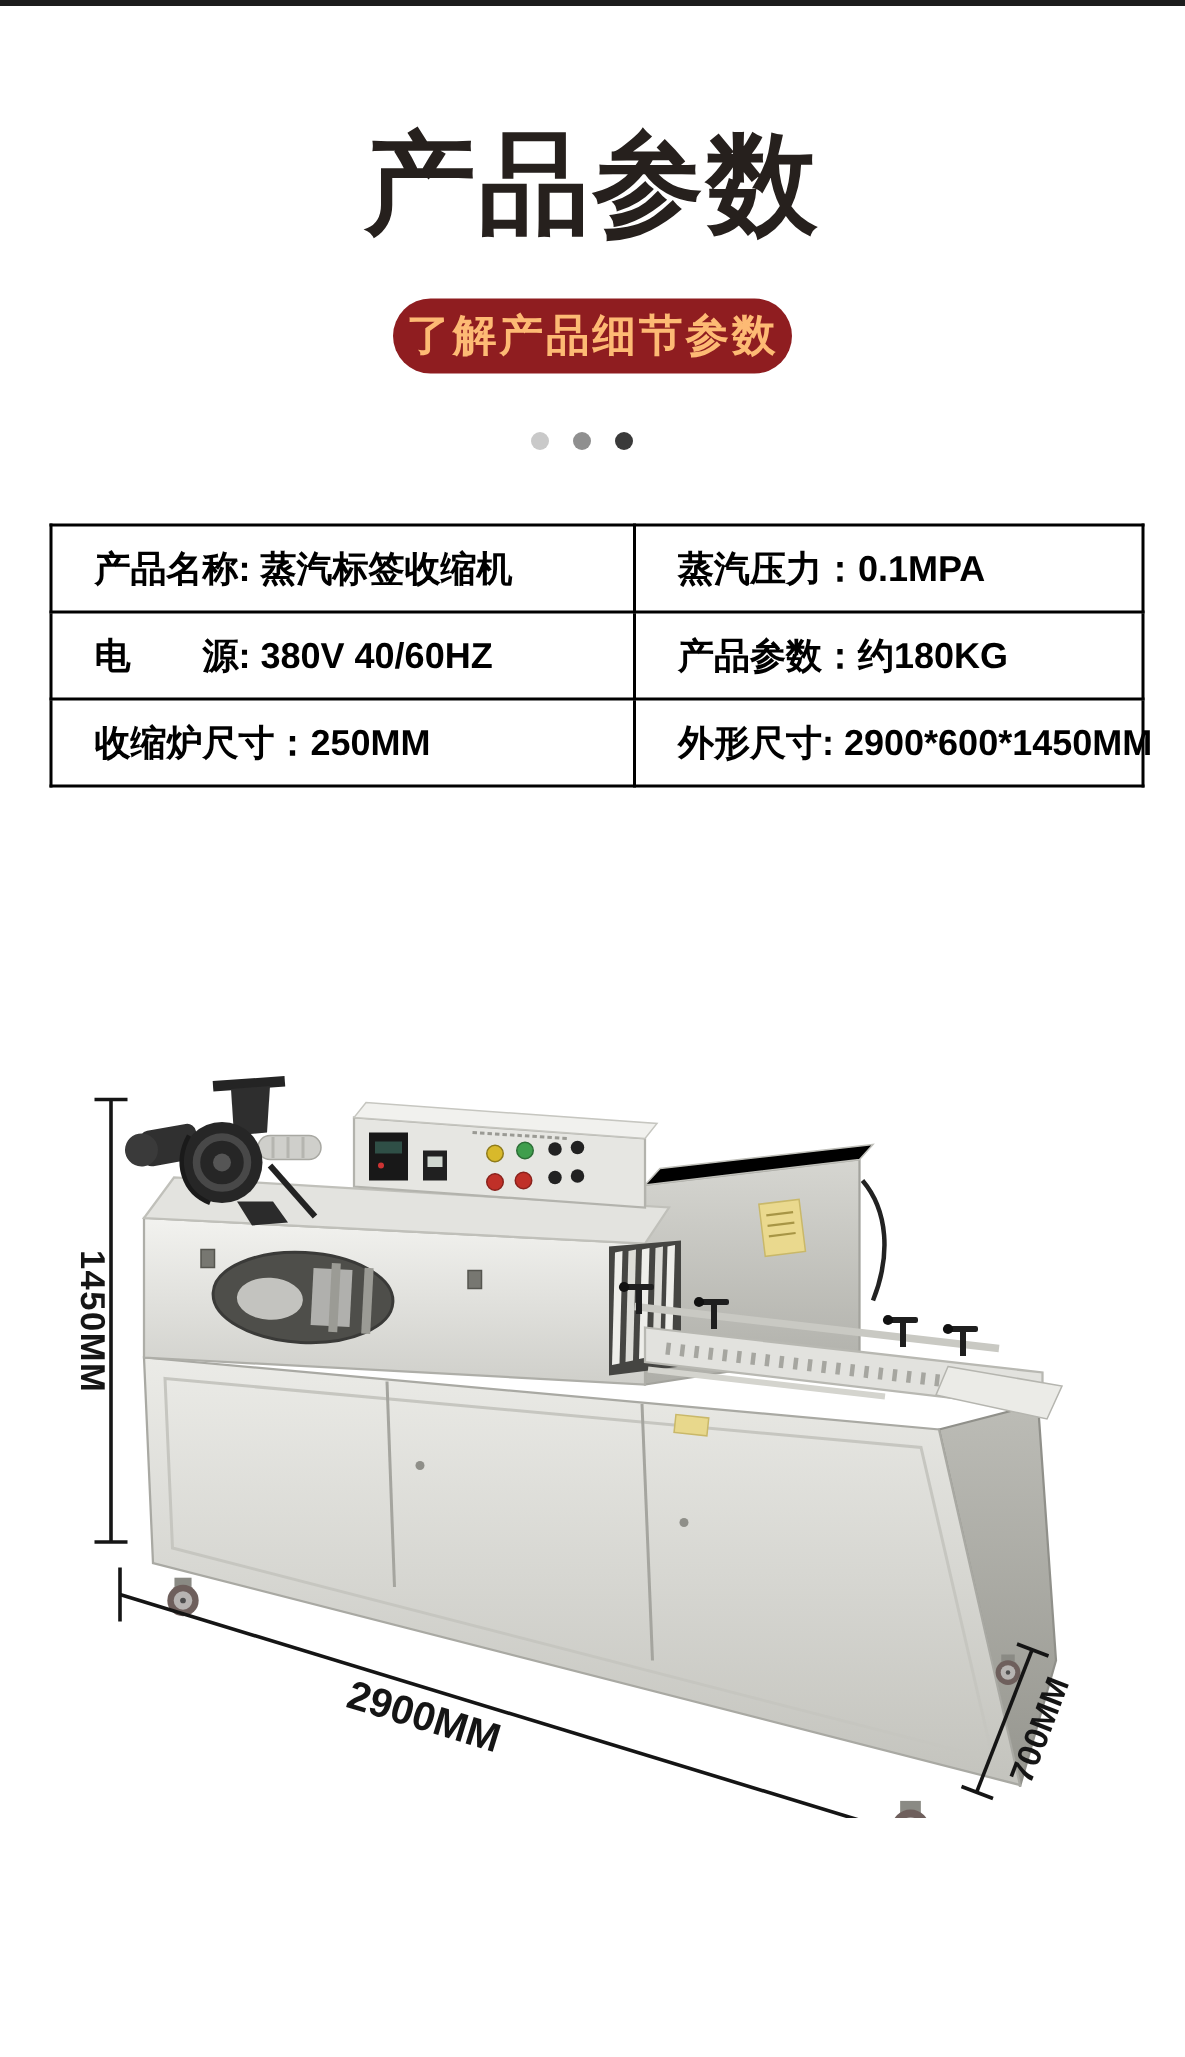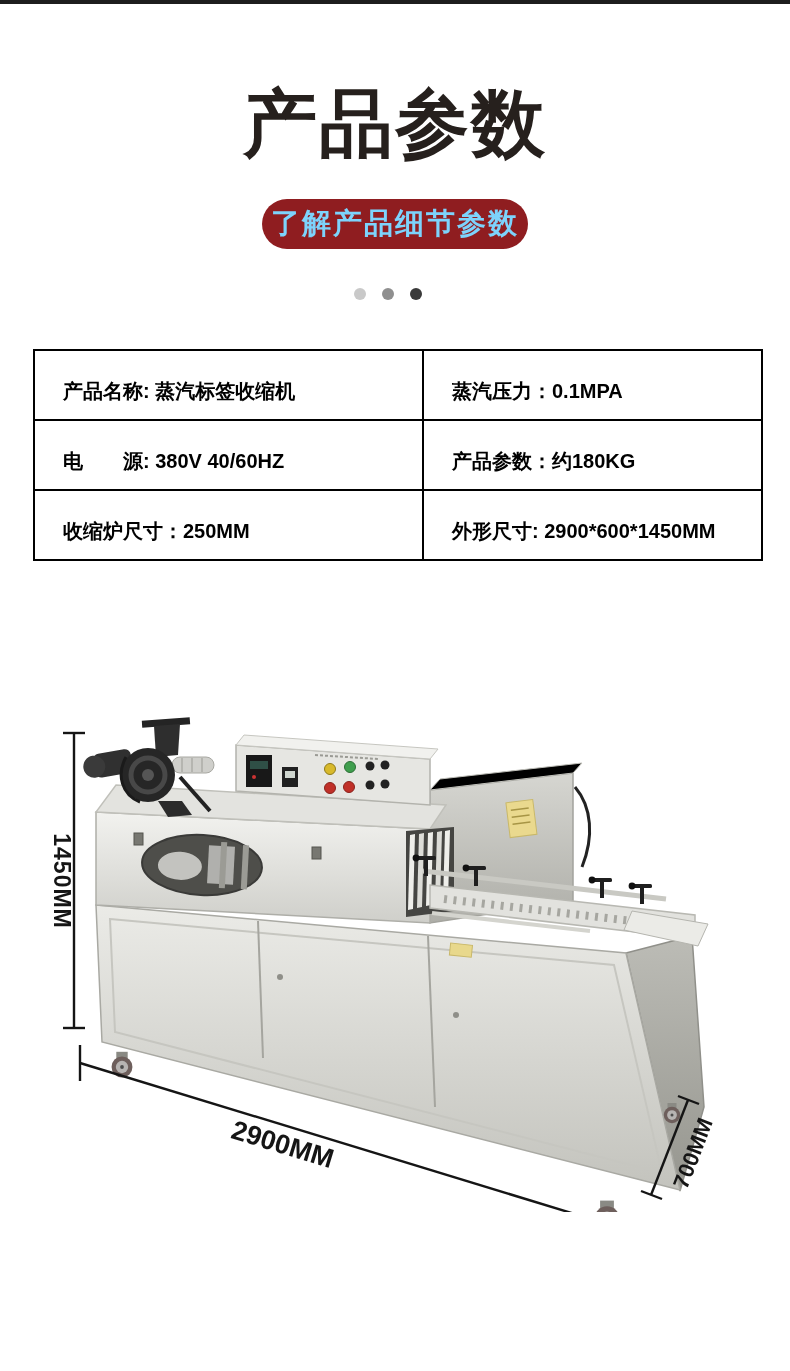--- a/index.html
+++ b/index.html
@@ -4,31 +4,31 @@
 <style>
   html,body{margin:0;padding:0;background:#ffffff;}
   .page{position:relative;width:790px;height:1212px;background:#ffffff;overflow:hidden;
         font-family:"Liberation Sans",sans-serif;}
   .top-bar{position:absolute;left:0;top:0;width:790px;height:4px;background:#1d1d1d;}
   .title{position:absolute;left:0;top:84px;width:790px;margin:0;text-align:center;
          font-family:"Liberation Serif","DejaVu Serif",serif;font-weight:bold;
          font-size:74px;line-height:1.1;color:#26201d;letter-spacing:2px;}
   .badge{position:absolute;left:262px;top:199px;width:266px;height:50px;background:#8f1d20;
          border-radius:25px;display:flex;align-items:center;justify-content:center;}
-  .badge span{color:#7dd3fc;font-family:"Liberation Serif","DejaVu Serif",serif;
+  .badge span{color:#fdba74;font-family:"Liberation Serif","DejaVu Serif",serif;
          font-weight:bold;font-size:29px;letter-spacing:2px;}
   .dots{position:absolute;left:354px;top:288px;display:flex;gap:16px;}
   .dot{width:12px;height:12px;border-radius:50%;}
   .dot-a{background:#c9c9c9;}
   .dot-b{background:#8f8f8f;}
   .dot-c{background:#3a3a3a;}
   table.spec{position:absolute;left:33px;top:349px;width:730px;border-collapse:collapse;
          table-layout:fixed;}
-  table.spec td{border:2px solid #000000;height:56px;padding:12px 6px 0 28px;
-         font-size:20px;font-weight:bold;color:#000000;white-space:nowrap;
+  table.spec td{border:2px solid #000000;height:56px;padding:0 6px 0 28px;
+         font-size:24px;font-weight:bold;color:#000000;white-space:nowrap;
          font-family:"Liberation Sans",sans-serif;vertical-align:middle;}
   td.c1{width:353px;}
   .figure{position:absolute;left:30px;top:715px;width:700px;height:545px;}
   .dim{stroke:#151515;stroke-width:2.4;fill:none;}
   .dim-text{fill:#151515;font-family:"Liberation Sans",sans-serif;font-weight:bold;}
 </style>
 </head>
 <body>
 
 <div class="page">

